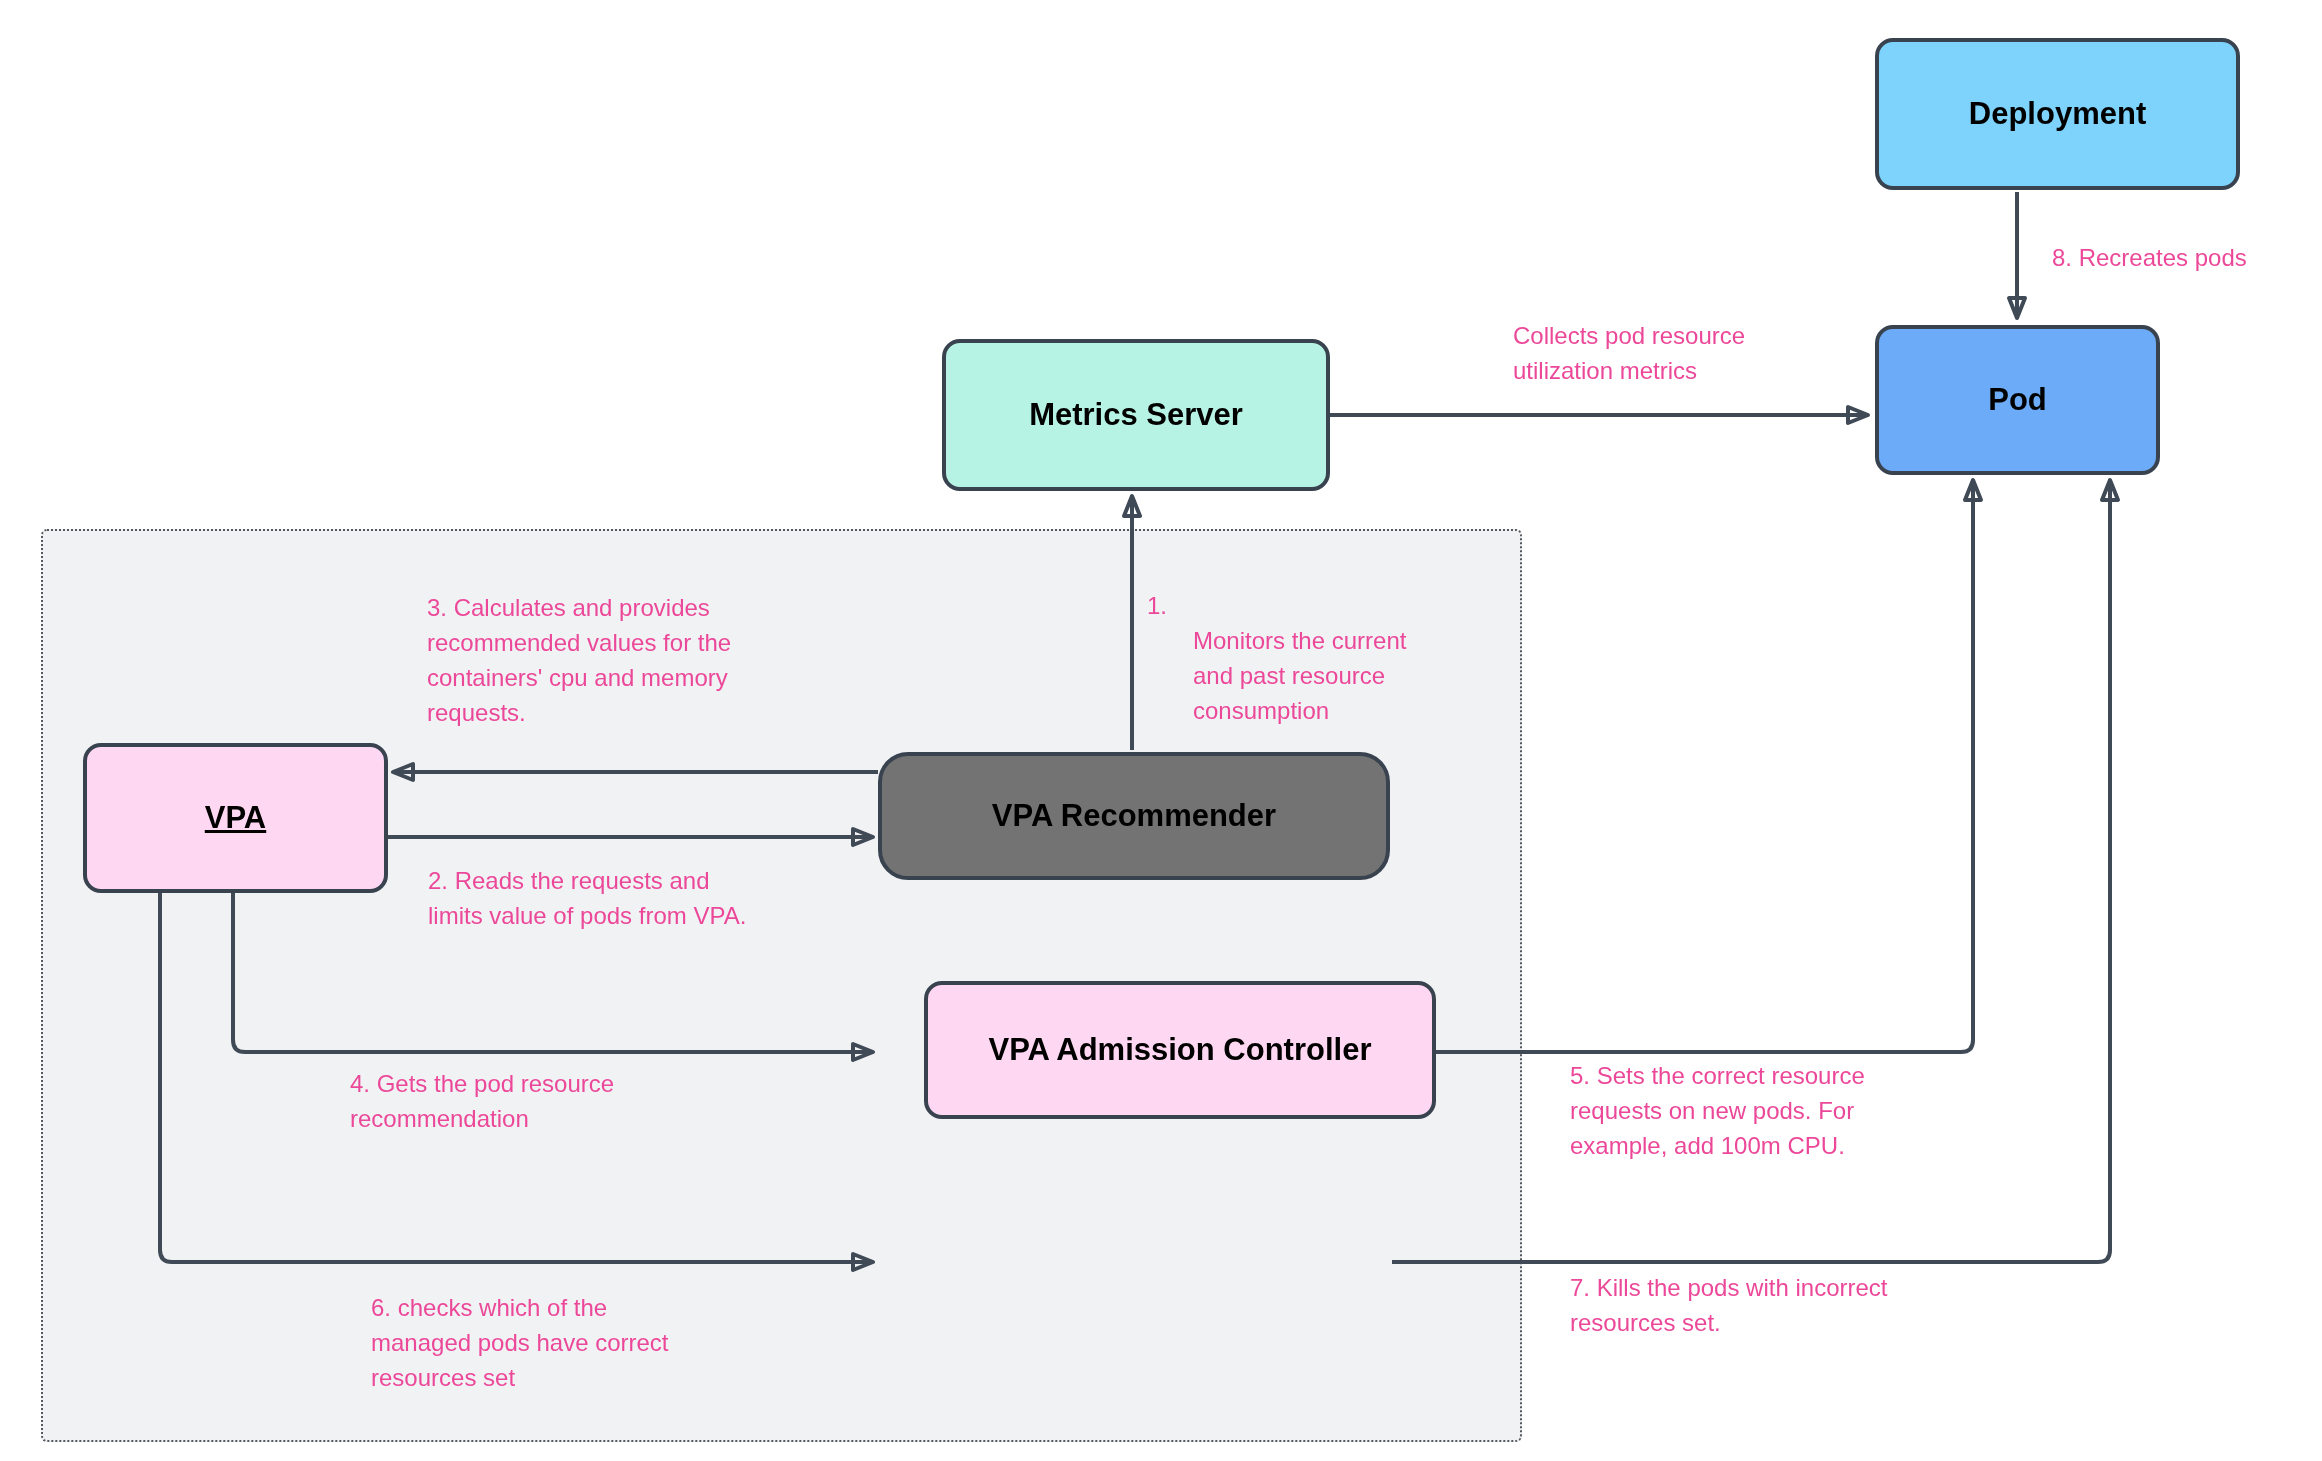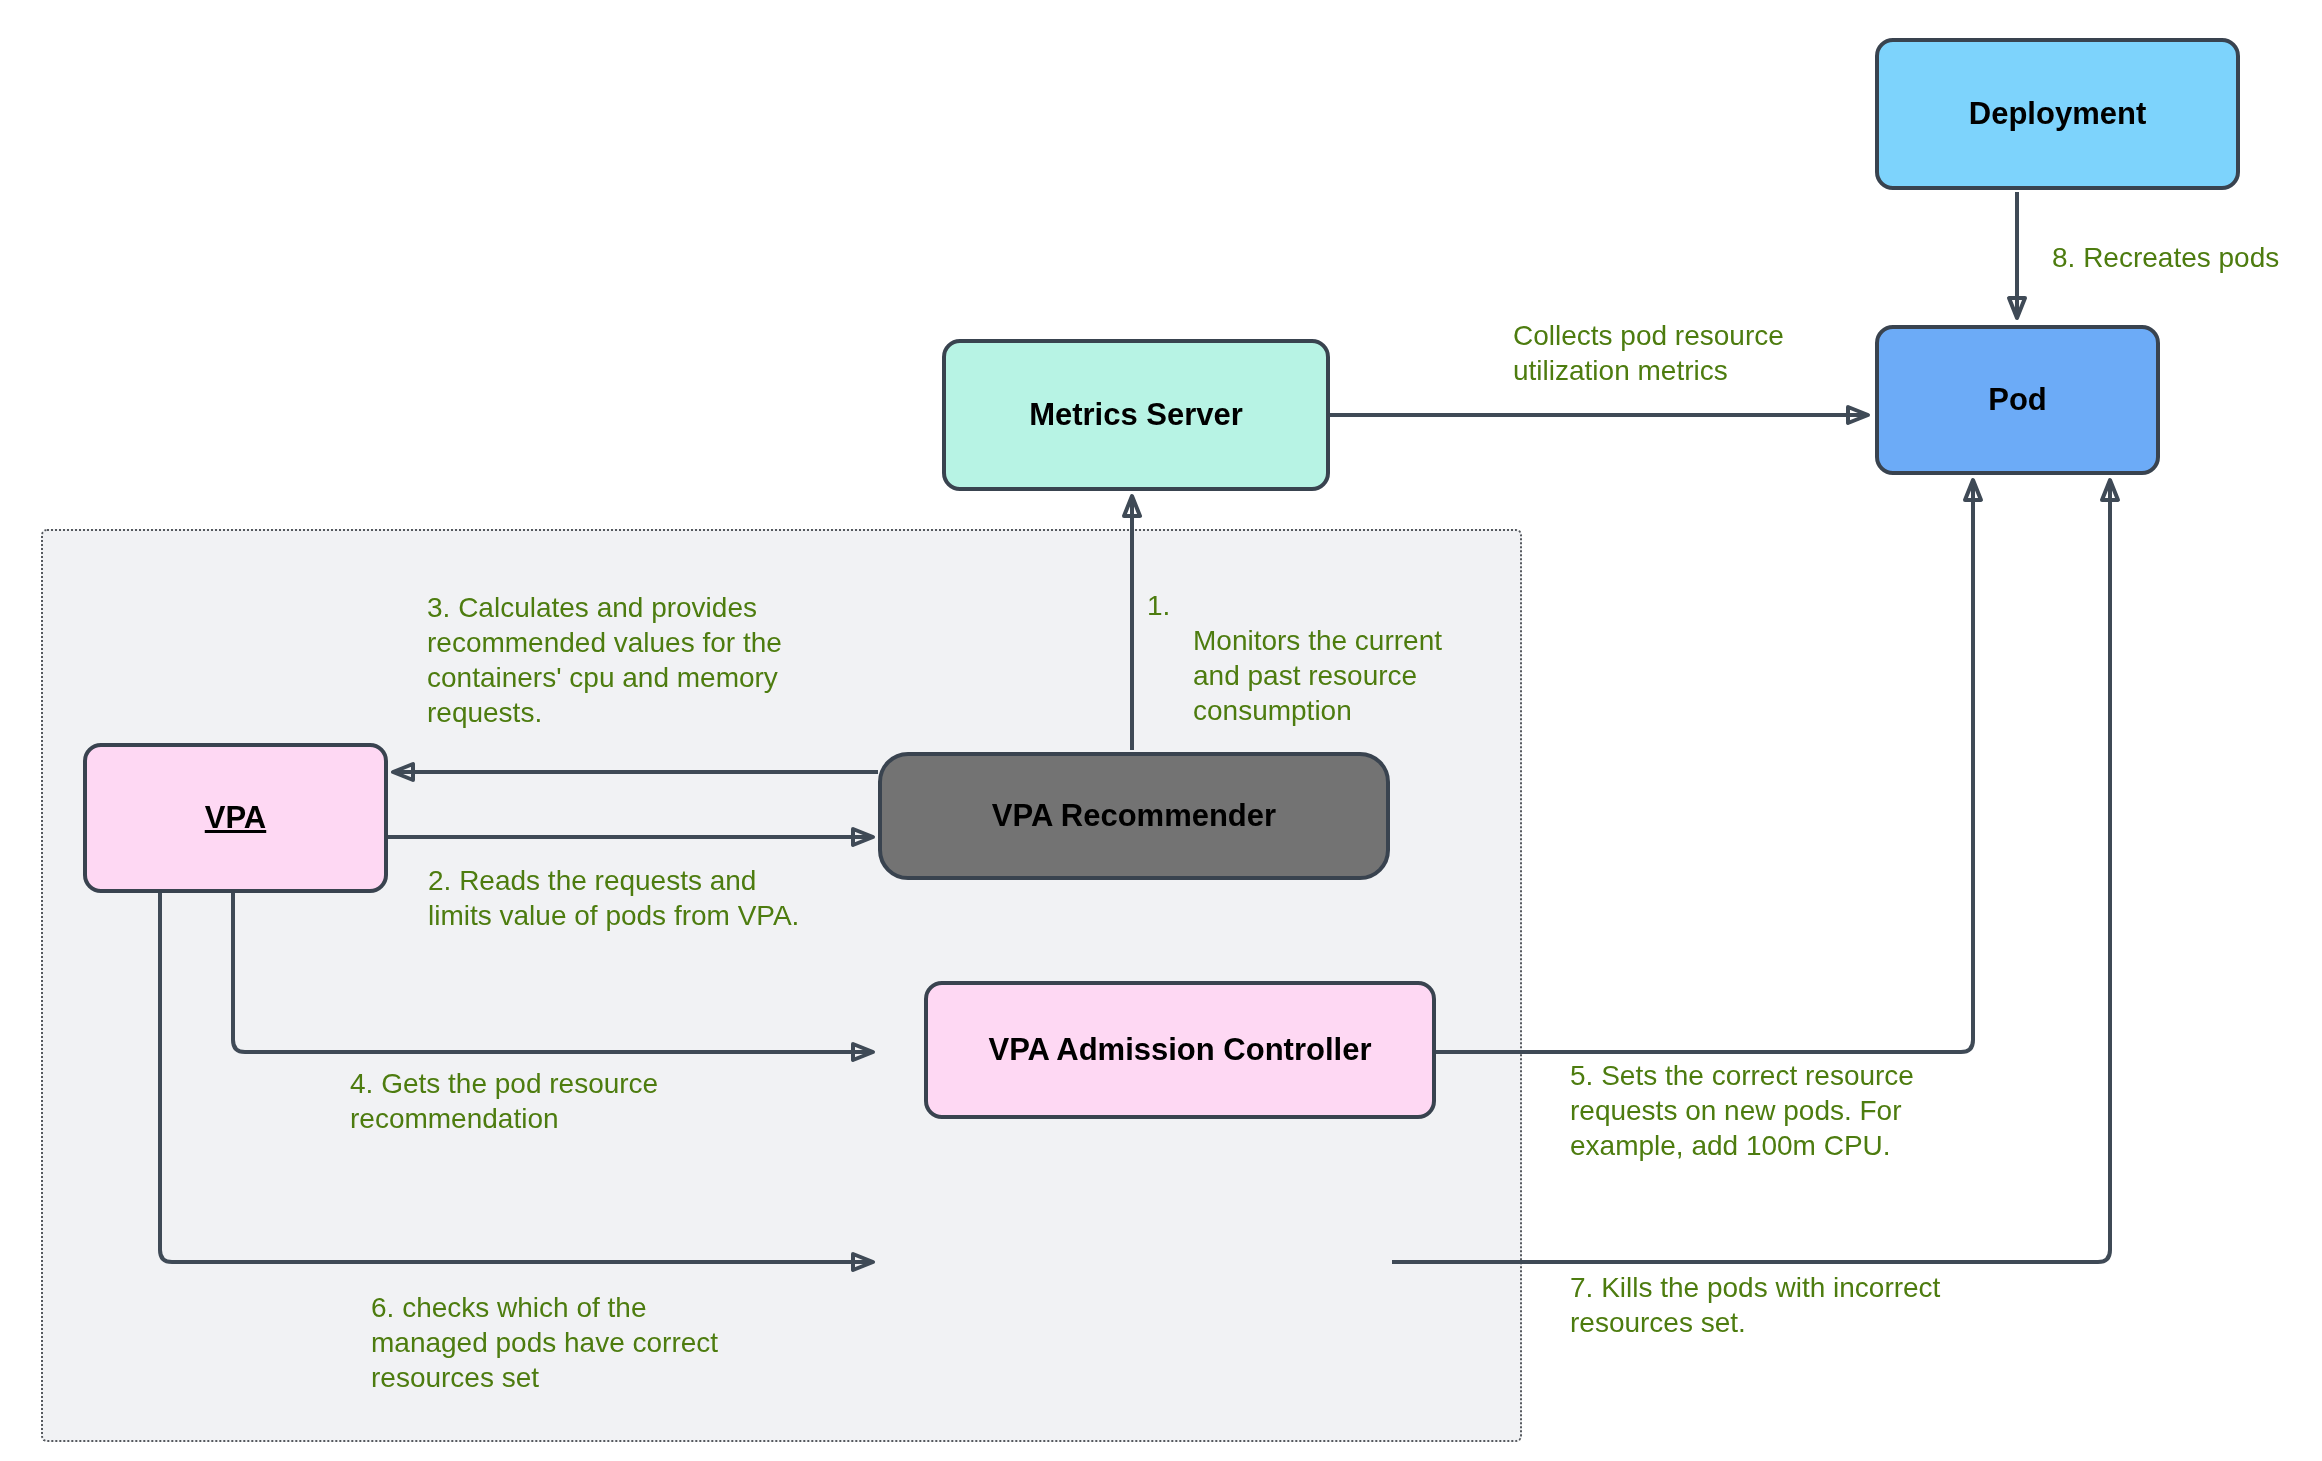--- a/index.html
+++ b/index.html
@@ -59,23 +59,23 @@
   .node-deployment { left: 1835px; top: 38px;  width: 365px; height: 152px; background: #7dd3fc; margin-left: 40px; }
   .node-pod        { left: 1875px; top: 325px; width: 285px; height: 150px; background: #6CABF7; }
   .node-metrics    { left: 942px;  top: 339px; width: 388px; height: 152px; background: #B7F3E4; }
   .node-vpa        { left: 83px;   top: 743px; width: 305px; height: 150px; background: #FED8F3; text-decoration: underline; }
   .node-recommender{ left: 878px;  top: 752px; width: 512px; height: 128px; background: #737373; border-radius: 30px; }
   .node-admission  { left: 924px;  top: 981px; width: 512px; height: 138px; background: #FED8F3; }
   .node-updater    { left: 878px;  top: 1188px;width: 514px; height: 150px; background: #FED8F3; }
   
   .edge-label {
     position: absolute;
-    font-size: 28px;
+    font-size: 24px;
     line-height: 35px;
-    color: #4d7c0f;
+    color: #ec4899;
     white-space: pre-line;
     text-align: left;
   }
   .lbl-collects { left: 1466px; top: 318px; margin-left: 47px; }
   .lbl-step8    { left: 2052px; top: 240px; }
   .lbl-step1    { left: 1147px; top: 588px; padding-left: 46px; }
   .lbl-step1 .list-number { position: absolute; left: 0; top: 0; }
   .lbl-step3    { left: 427px;  top: 590px; }
   .lbl-step2    { left: 428px;  top: 863px; }
   .lbl-step4    { left: 350px;  top: 1066px; }

